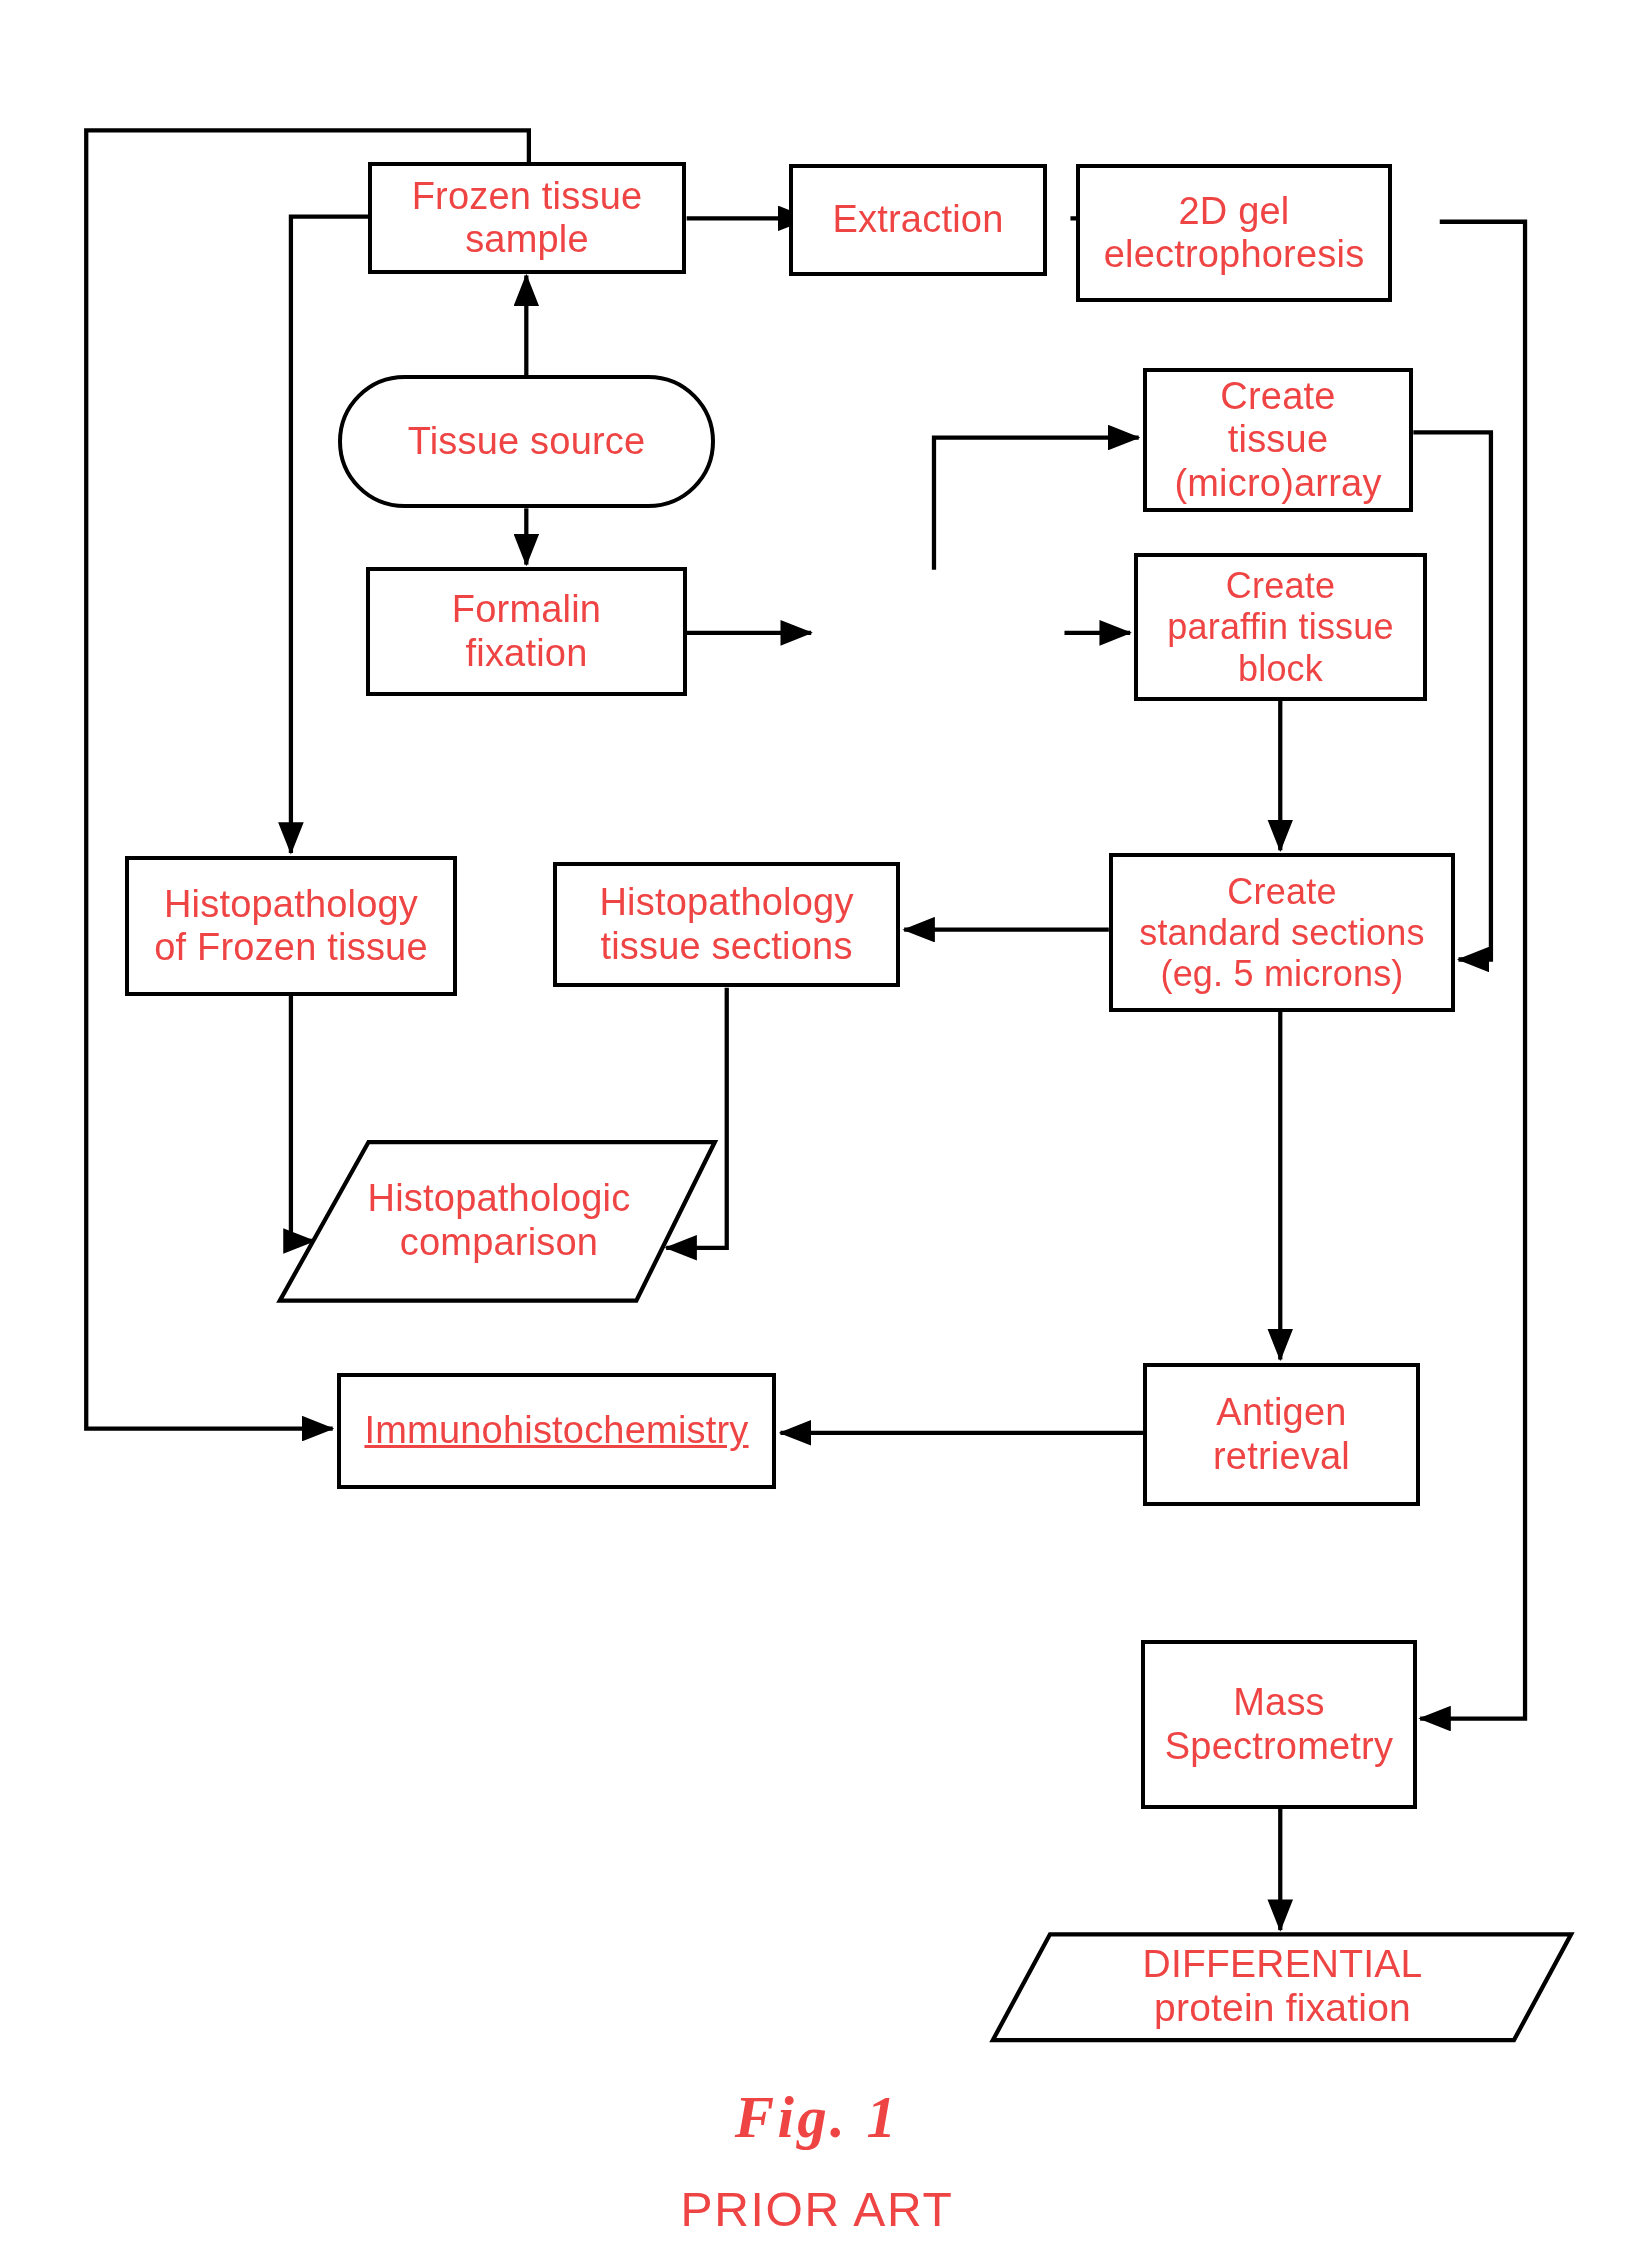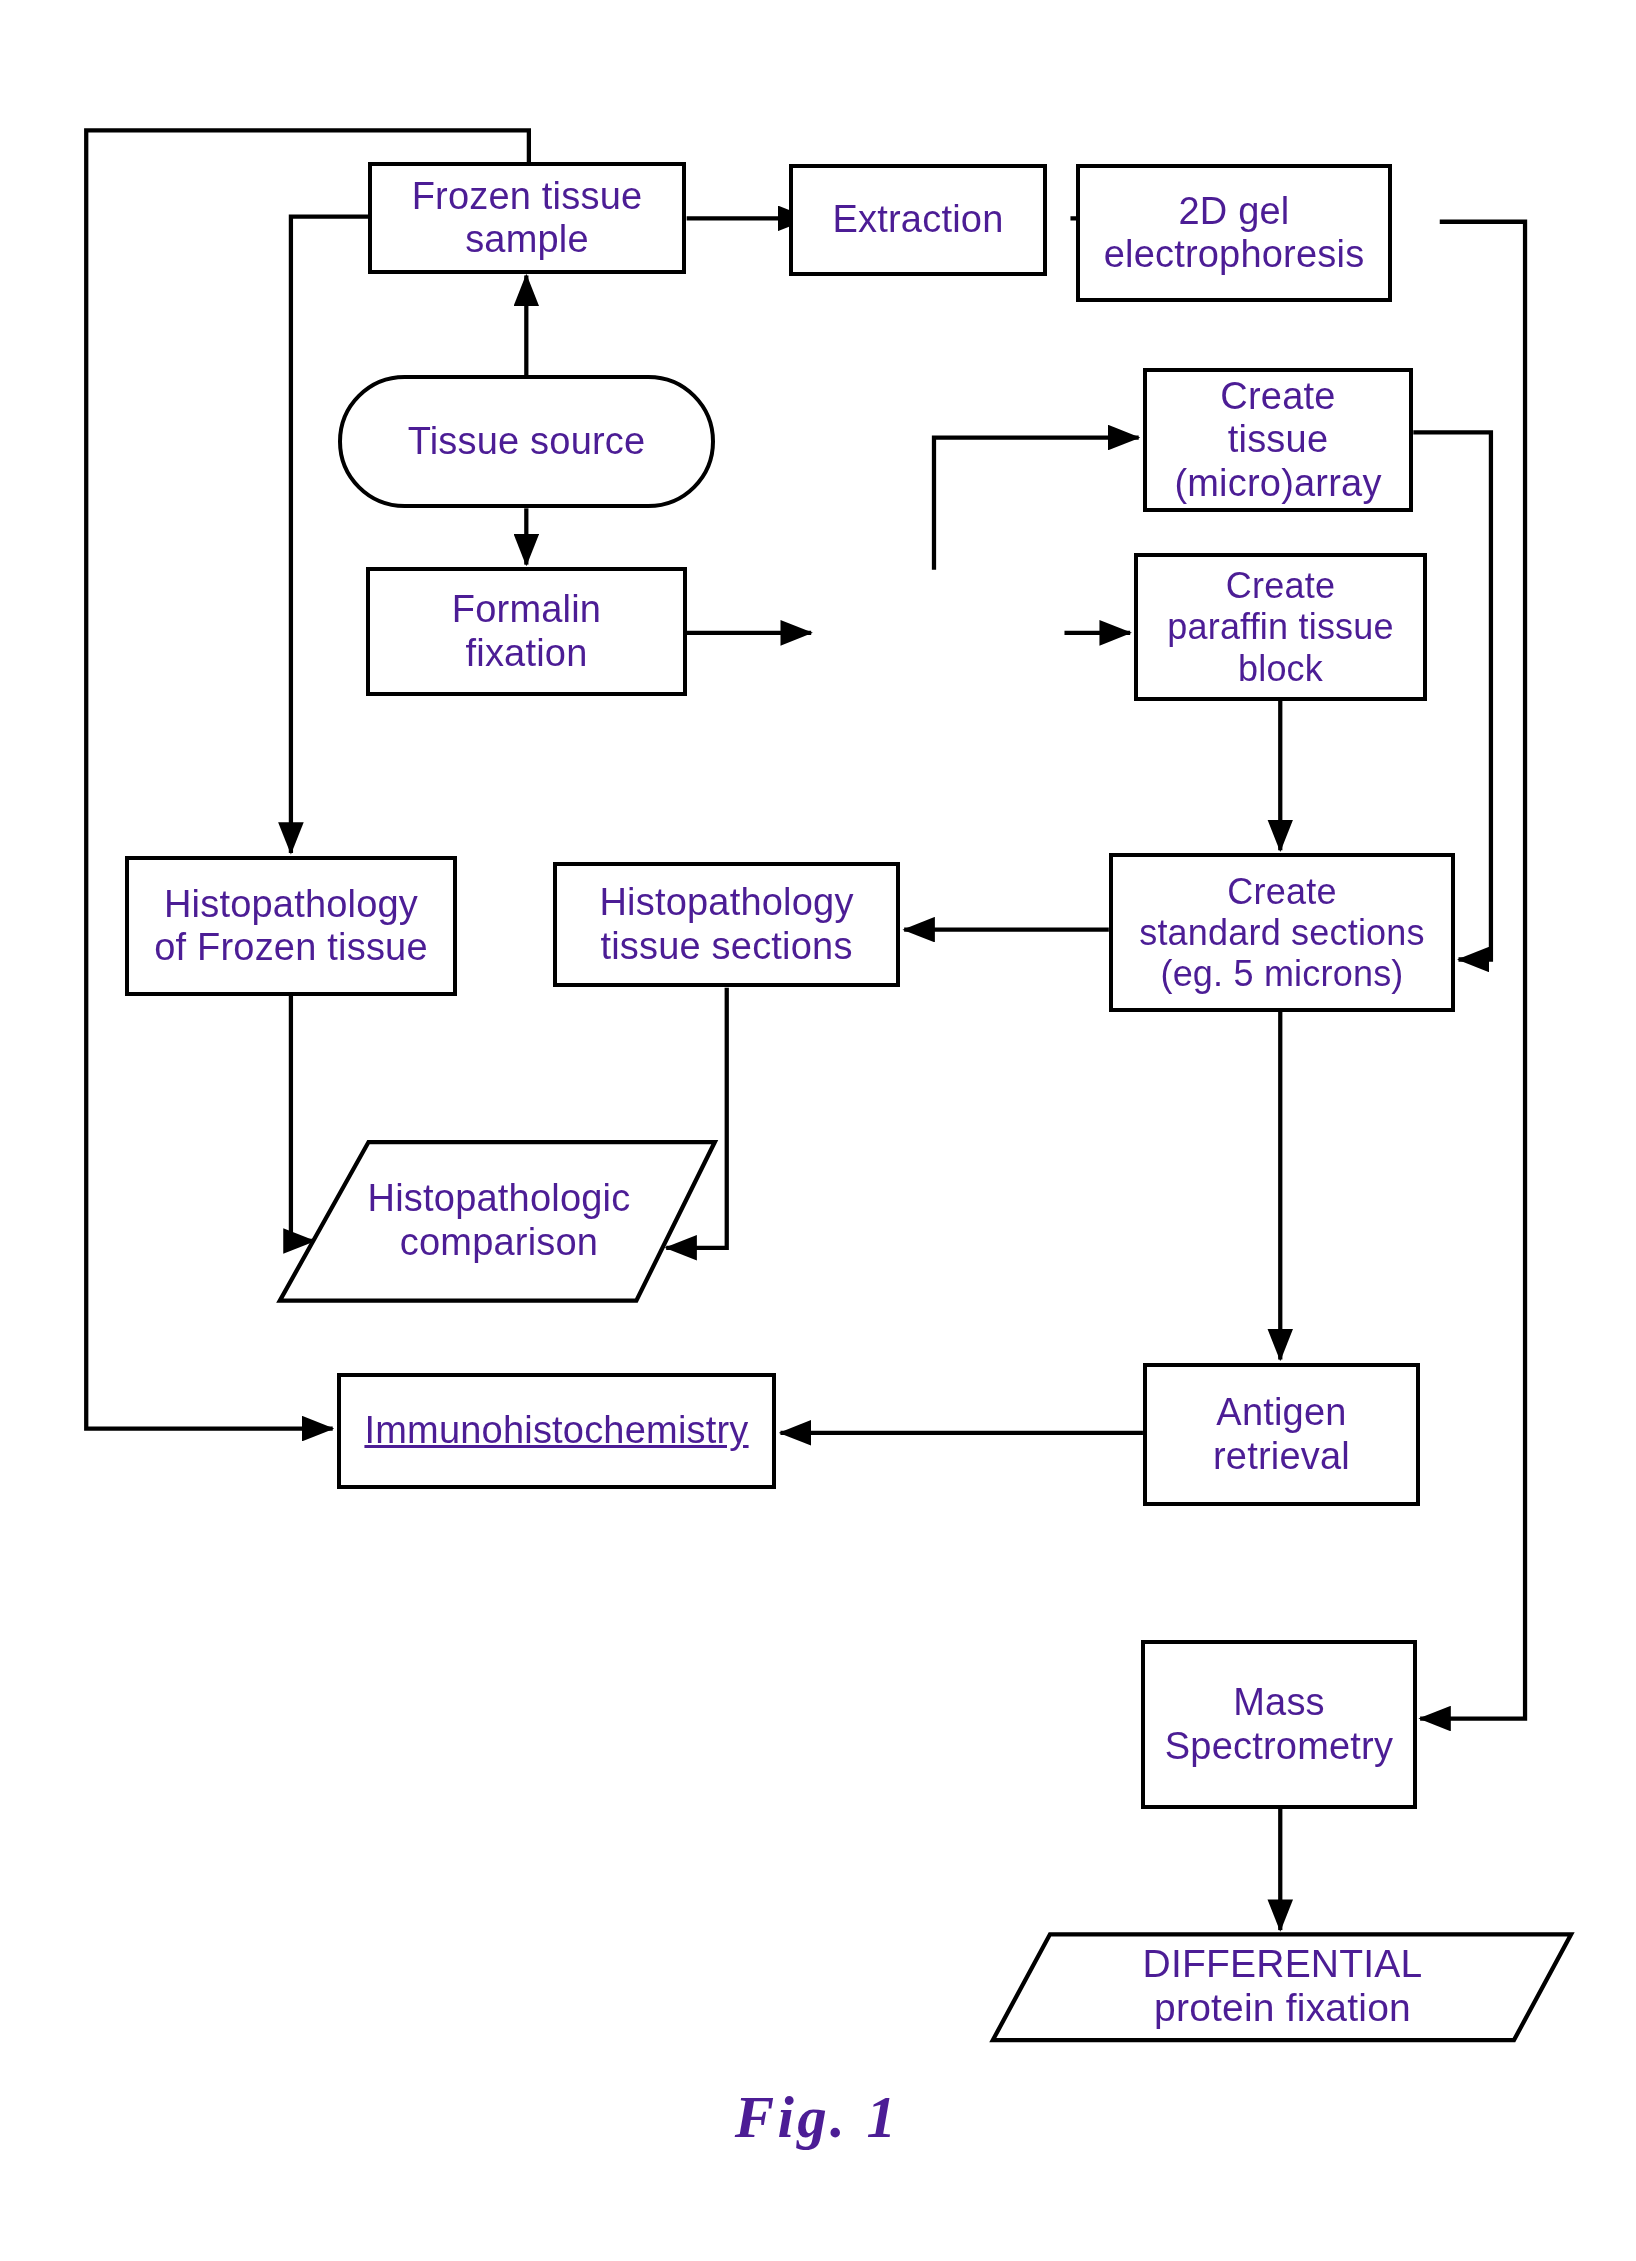--- a/index.html
+++ b/index.html
@@ -1,21 +1,21 @@
 <!DOCTYPE html>
 <html style="font-size:13.6px"><head>
 <meta charset="utf-8">
 <style>
   html,body{margin:0;padding:0;background:#ffffff;}
   .page{
     position:relative;
     width:1636px;height:2261px;
     background:#ffffff;
     font-family:"Liberation Sans",sans-serif;
-    color:#4c1d95;
+    color:#ef4444;
     overflow:hidden;
   }
   svg.wires{position:absolute;left:0;top:0;}
   .node{
     position:absolute;
     display:flex;align-items:center;justify-content:center;
     text-align:center;
     white-space:pre-line;
     background:#ffffff;
     border:4.3px solid #000;
@@ -135,15 +135,16 @@
 retrieval</div>
 
   <div class="node" style="left:1141px;top:1640px;width:276px;height:169px;">Mass
 Spectrometry</div>
 
   <div class="node plain" style="left:1065px;top:1938px;width:435px;height:96px;font-size:39px;">DIFFERENTIAL
 protein fixation</div>
 
   <div class="fig-title" style="left:595px;top:2083px;width:444px;">Fig. 1</div>
 
+  <div class="fig-sub" style="left:595px;top:2182px;width:444px;">PRIOR ART</div>
 
 </div>
 
 
 </body></html>

